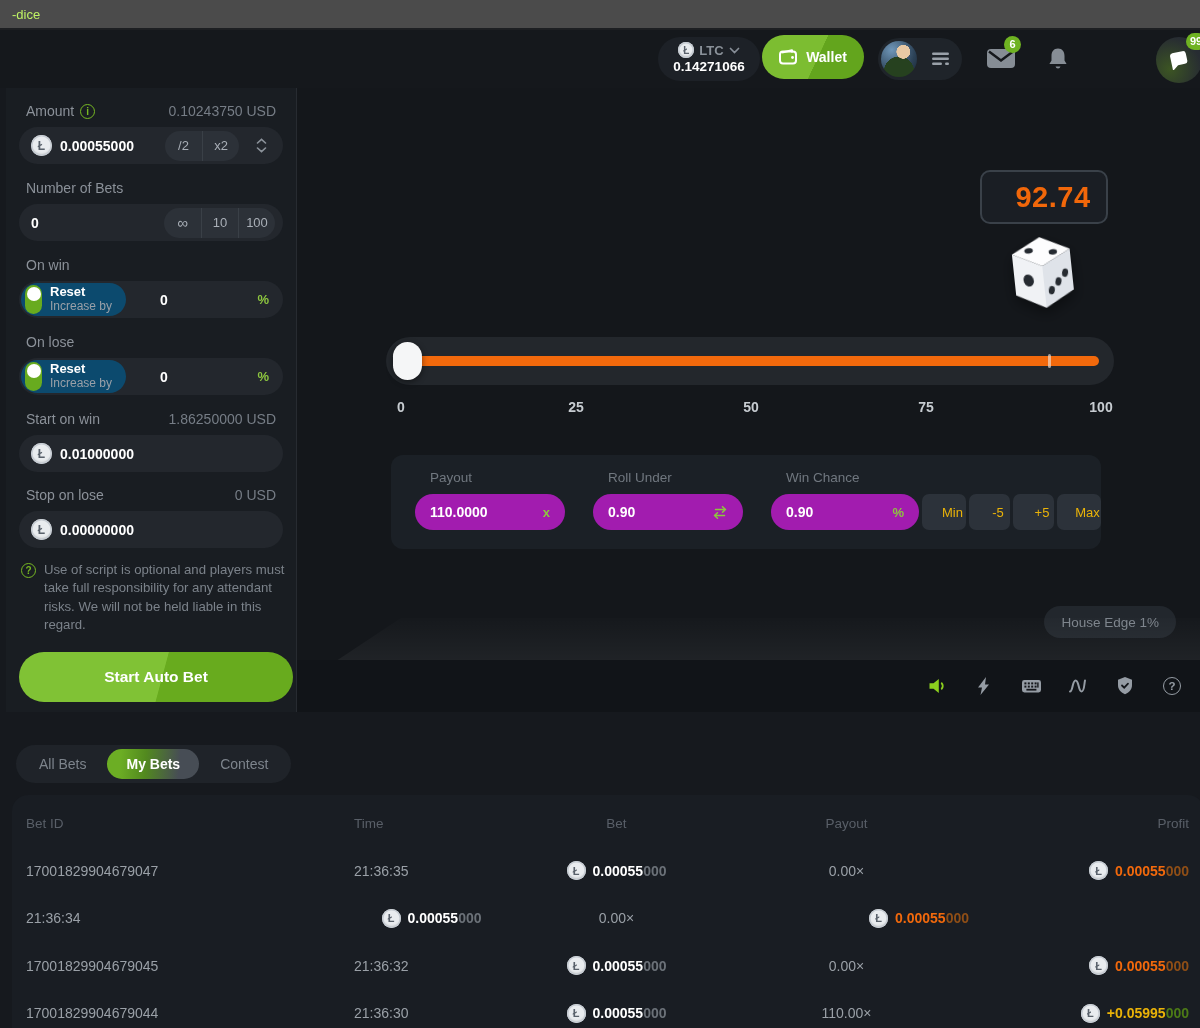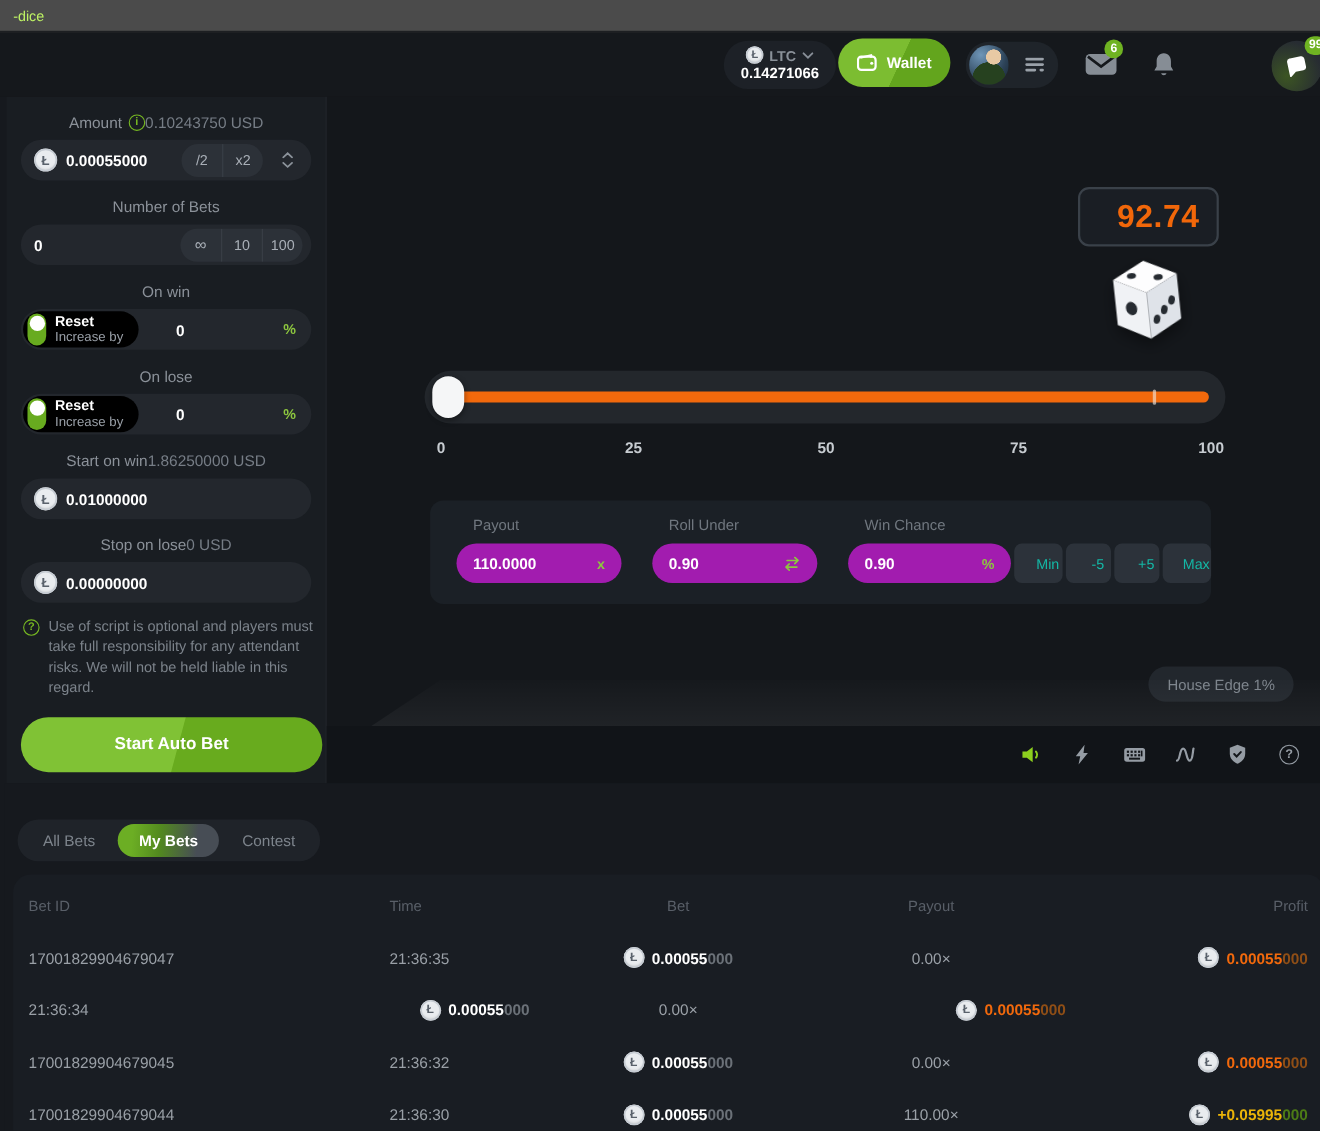--- a/index.html
+++ b/index.html
@@ -42,21 +42,21 @@
   .chat-circle { position:absolute; left:1156px; top:7px; width:46px; height:46px;
     border-radius:50%; background:radial-gradient(circle at 30% 70%, #3c5523, #272c32 70%);
     display:grid; place-items:center; cursor:pointer; }
   
   .sidebar { position:absolute; left:6px; top:88px; width:290px; height:624px;
     background:#191d22; padding:0 13px; }
   .vdivider { position:absolute; left:296px; top:88px; width:1px; height:624px; background:#272b31; }
   .game { position:absolute; left:297px; top:88px; width:903px; height:624px;
     background:#14171b; }
   
-  .lblrow { display:flex; justify-content:center; align-items:center;
+  .lblrow { display:flex; justify-content:space-between; align-items:center;
     margin-top:16px; padding:0 7px; }
   .lbl { color:#8b9199; font-size:14px; display:flex; align-items:center; gap:6px; }
   .usd { color:#767d86; font-size:14px; }
   .greenring { display:inline-grid; place-items:center; width:15px; height:15px;
     border:1.6px solid #77b822; border-radius:50%; color:#77b822;
     font-size:10px; font-weight:700; font-style:normal; }
   .inputrow { margin-top:8px; height:37px; background:#23272d; border-radius:19px;
     display:flex; align-items:center; padding:0 4px 0 12px; }
   .inputrow .val { color:#fff; font-weight:700; font-size:14px; flex:1; margin-left:8px; }
   .inputrow .val.noicon { margin-left:0; }
@@ -66,21 +66,21 @@
   .btngroup { display:flex; background:#2c3138; border-radius:16px; height:30px;
     align-items:stretch; overflow:hidden; flex:none; }
   .btngroup .seg { width:37px; display:grid; place-items:center; color:#a9afb7;
     font-size:13px; cursor:pointer; border:none; background:none; font-family:inherit; }
   .btngroup .seg + .seg { border-left:1px solid #3a4047; }
   .stepper { width:36px; height:30px; margin-left:4px; border-radius:12px;
     display:flex; flex-direction:column; align-items:center; justify-content:center;
     gap:3px; cursor:pointer; flex:none; }
   .togglerow { margin-top:8px; height:37px; background:#23272d; border-radius:19px;
     display:flex; align-items:center; padding:2px 14px 2px 2px; }
-  .subpill { height:33px; background:#000000; border-radius:17px; display:flex;
+  .subpill { height:33px; background:#0c4a6e; border-radius:17px; display:flex;
     align-items:center; gap:8px; padding:0 14px 0 4px; cursor:pointer; }
   .vtoggle { width:17px; height:29px; border-radius:9px; background:#68ab1f; position:relative; }
   .vtoggle::after { content:""; position:absolute; top:1.5px; left:1.5px;
     width:14px; height:14px; border-radius:50%; background:#fff; }
   .tlabels { display:flex; flex-direction:column; line-height:1.15; }
   .tlabels .t1 { color:#fff; font-weight:700; font-size:13px; }
   .tlabels .t2 { color:#9aa0a8; font-size:12px; }
   .togglerow .val { color:#fff; font-weight:700; font-size:14px; flex:1; padding-left:34px; }
   .unit-green { color:#8dc63f; font-weight:700; font-size:13px; }
   .disclaimer { margin-top:13px; display:flex; gap:8px; padding:0 2px;
@@ -109,21 +109,21 @@
     font-size:14px; font-weight:600; }
   .controls { position:absolute; left:94px; top:367px; width:710px; height:94px;
     background:#1b2026; border-radius:12px; display:flex; gap:28px;
     padding:15px 14px 0 24px; }
   .cgroup .clabel { color:#70777f; font-size:13.5px; margin:0 0 9px 15px; }
   .cinput { height:36px; background:#a21caf; border-radius:18px; display:flex;
     align-items:center; justify-content:space-between; padding:0 15px; width:150px; cursor:text; }
   .cinput b { color:#fff; font-size:14px; }
   .wc-row { display:flex; gap:3px; }
   .wc-btn { width:41px; height:36px; border:none; border-radius:7px; background:#2c323a;
-    color:#14b8a6; font-size:13px; cursor:pointer; font-family:inherit;padding-left:17px; }
+    color:#eab308; font-size:13px; cursor:pointer; font-family:inherit;padding-left:17px; }
   .house-edge { position:absolute; right:24px; top:518px; height:32px;
     background:#22272d; border-radius:16px; color:#7d848c; font-size:13.5px;
     display:flex; align-items:center; padding:0 17px; }
   .floor { position:absolute; left:0; right:0; top:530px; height:42px;
     background:linear-gradient(to bottom, rgba(255,255,255,.008), rgba(255,255,255,.05));
     clip-path:polygon(4.5% 100%, 11.5% 0, 100% 0, 100% 100%); }
   .game-footer { position:absolute; left:0; right:0; top:572px; height:52px;
     background:#111418; display:flex; align-items:center; justify-content:flex-end;
     gap:27px; padding-right:18px; }
   .gf-icon { width:20px; height:20px; display:grid; place-items:center;

